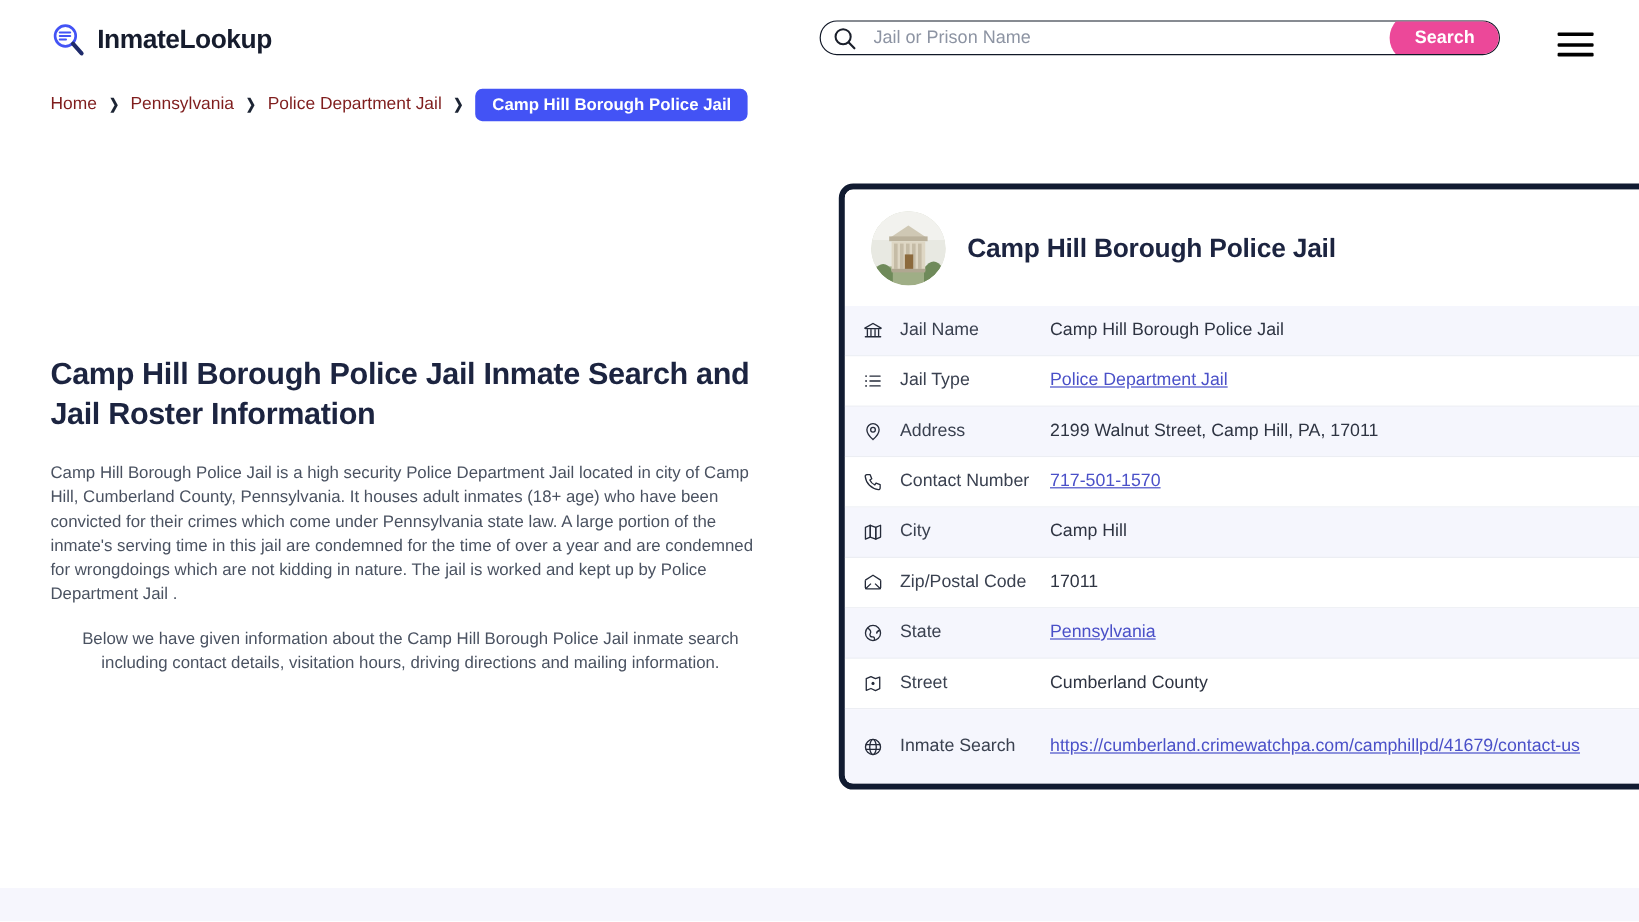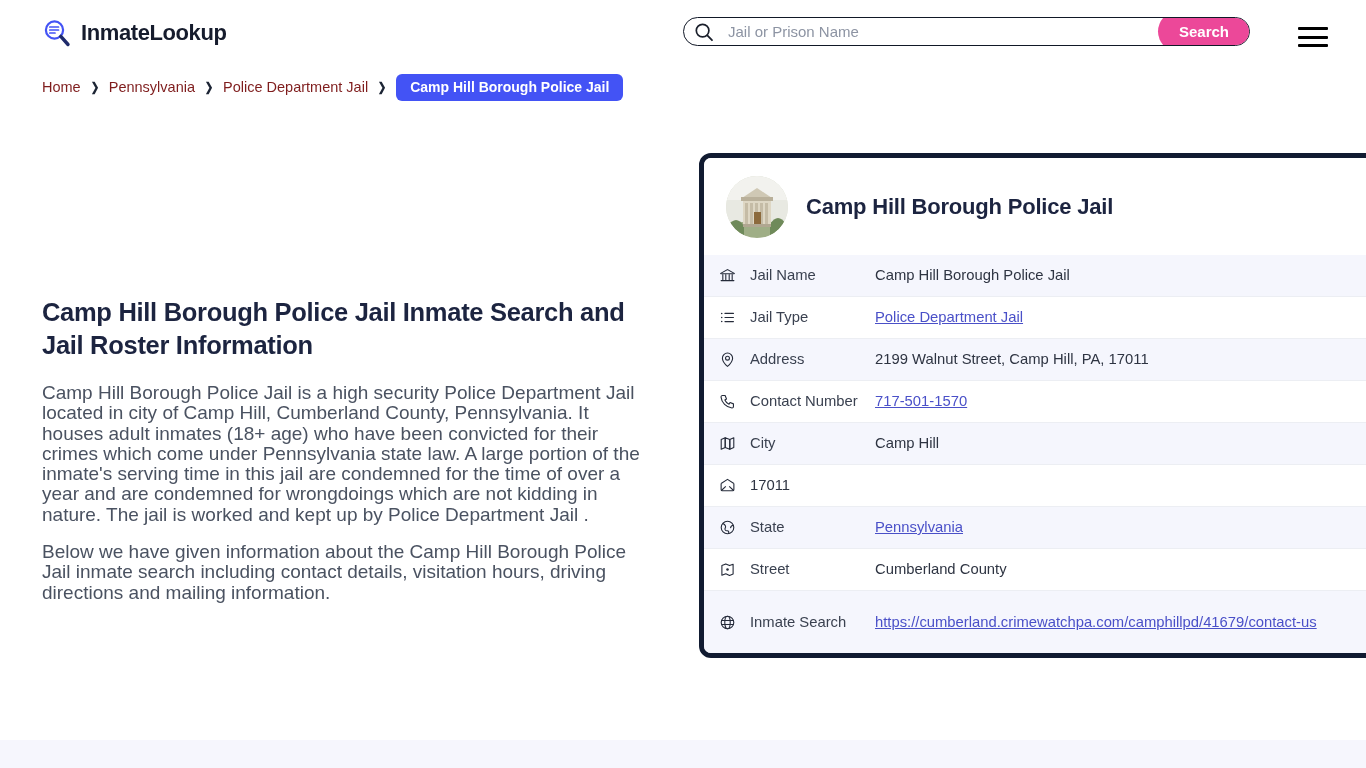--- a/index.html
+++ b/index.html
@@ -171,26 +171,26 @@
   }
   .page-title {
     font-size: 25.5px;
     line-height: 32.5px;
     font-weight: 700;
     color: #1c2440;
     letter-spacing: -0.3px;
     margin-bottom: 22px;
   }
   .body-para {
-    font-size: 19px;
+    font-size: 14px;
     line-height: 20.3px;
     color: #4a5261;
     margin-bottom: 17px;
   }
-  .body-para:last-child { margin-bottom: 0; }
+  .body-para:last-child { margin-bottom: 0; text-align: center; }
 
   
   .info-card {
     position: absolute;
     left: 699px;
     top: 153px;
     width: 704px;
     border: 5px solid #111b31;
     border-radius: 12px;
     background: #ffffff;
@@ -430,20 +430,21 @@
       </div>
 
       <div class="info-row">
         <span class="row-icon">
           <svg width="17" height="17" viewBox="0 0 20 20" fill="none" stroke="currentColor" stroke-width="1.3" stroke-linejoin="round">
             <path d="M2.5 7.6v7.2a1.4 1.4 0 0 0 1.4 1.4h12.2a1.4 1.4 0 0 0 1.4-1.4V7.6"></path>
             <path d="M2.5 7.6 10 2.8l7.5 4.8"></path>
             <path d="M2.5 16.2 8 11M17.5 16.2 12 11"></path>
           </svg>
         </span>
+        <span class="row-label">Zip/Postal Code</span>
         <span class="row-value">17011</span>
       </div>
 
       <div class="info-row alt">
         <span class="row-icon">
           <svg width="17" height="17" viewBox="0 0 20 20" fill="none" stroke="currentColor" stroke-width="1.3">
             <circle cx="10" cy="10" r="7.4"></circle>
             <path d="M4.6 5.2c3 1.4 3.8 3.8 2.7 5.5-1 1.6 0.4 3.3 2.2 3.1 1.8-.2 2.4 1.4 1.7 3.5"></path>
             <path d="M16.6 7.3c-1.9.6-3.2 2-2.9 3.4"></path>
           </svg>

